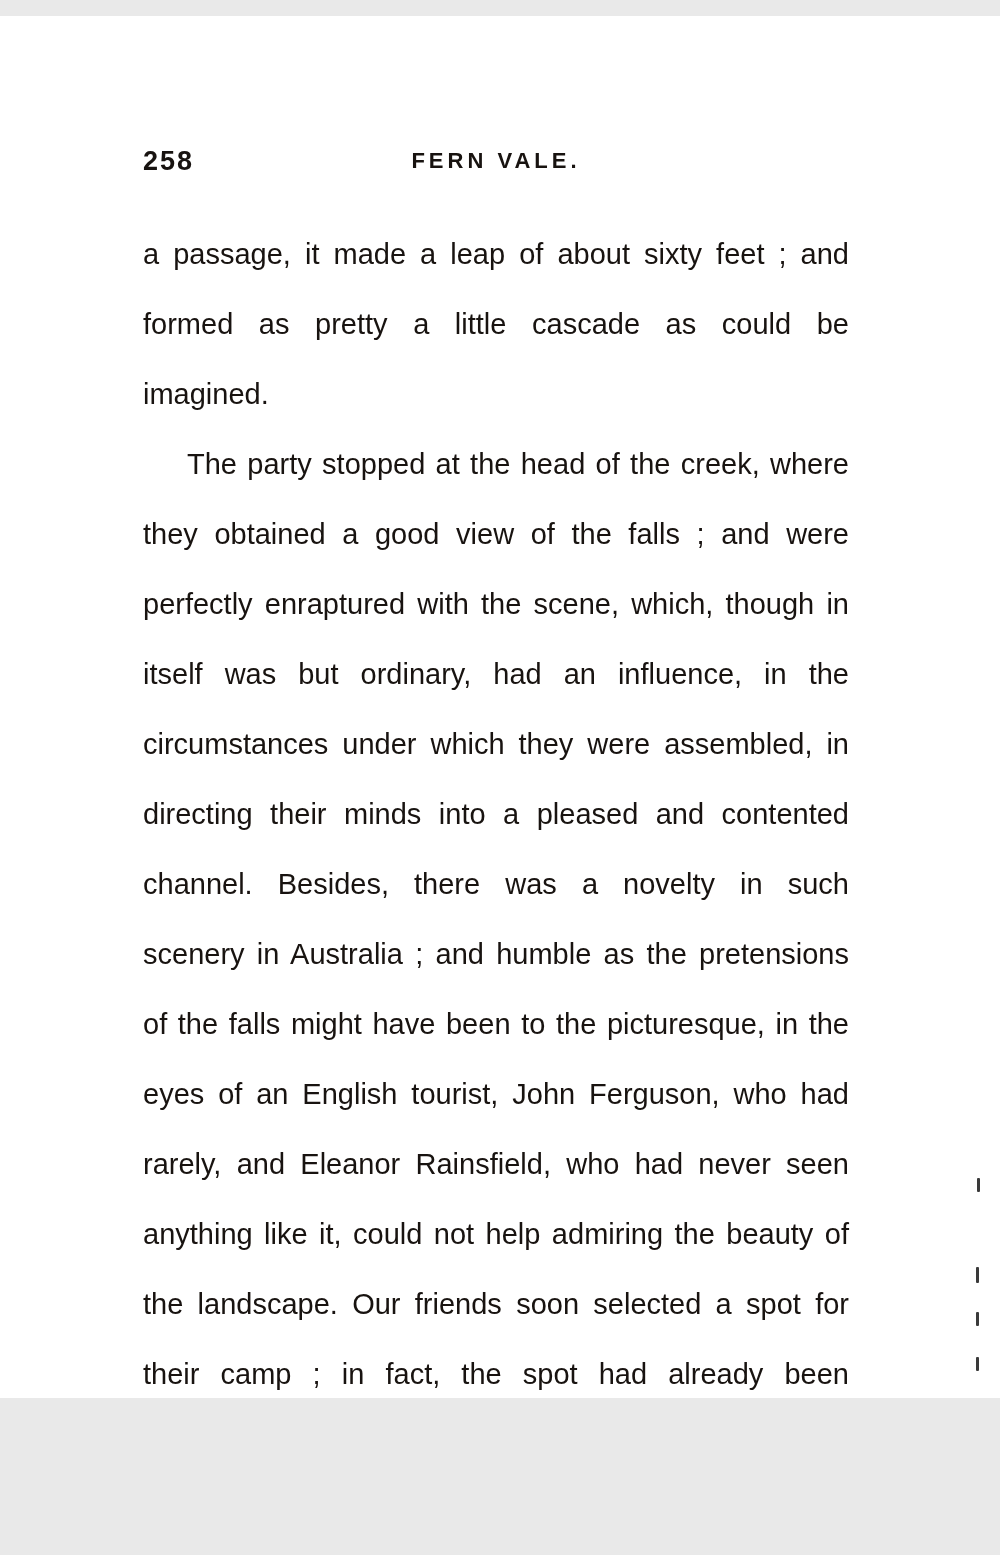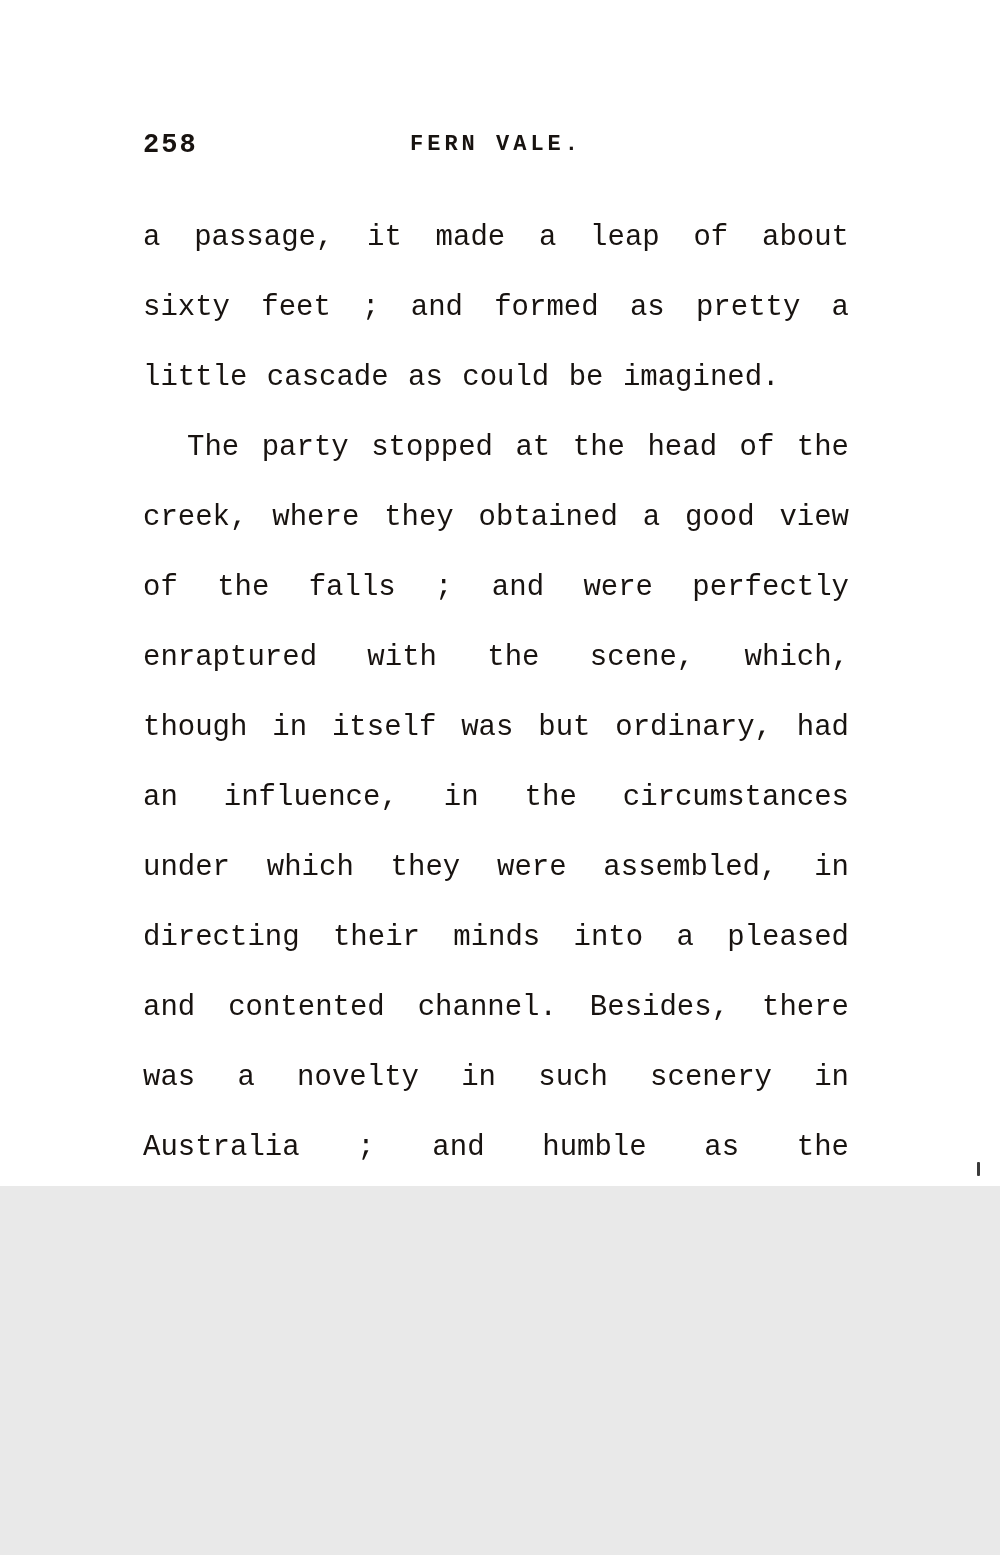--- a/index.html
+++ b/index.html
@@ -3,25 +3,25 @@
 <meta charset="utf-8">
 <style>
   html, body {
     margin: 0;
     padding: 0;
     background: #e9e9e9;
   }
   .scan-page {
     position: relative;
     width: 1000px;
-    height: 1186px;
-    margin: 0 auto;
+    height: 1382px;
+    margin: 16px auto;
     background: #ffffff;
     overflow: hidden;
-    font-family: Liberation Mono, monospace;
+    font-family: Liberation Sans, sans-serif;
     color: #181310;
   }
   .page-header {
     position: absolute;
     top: 128px;
     left: 143px;
     width: 706px;
     height: 40px;
   }
   .page-number {

